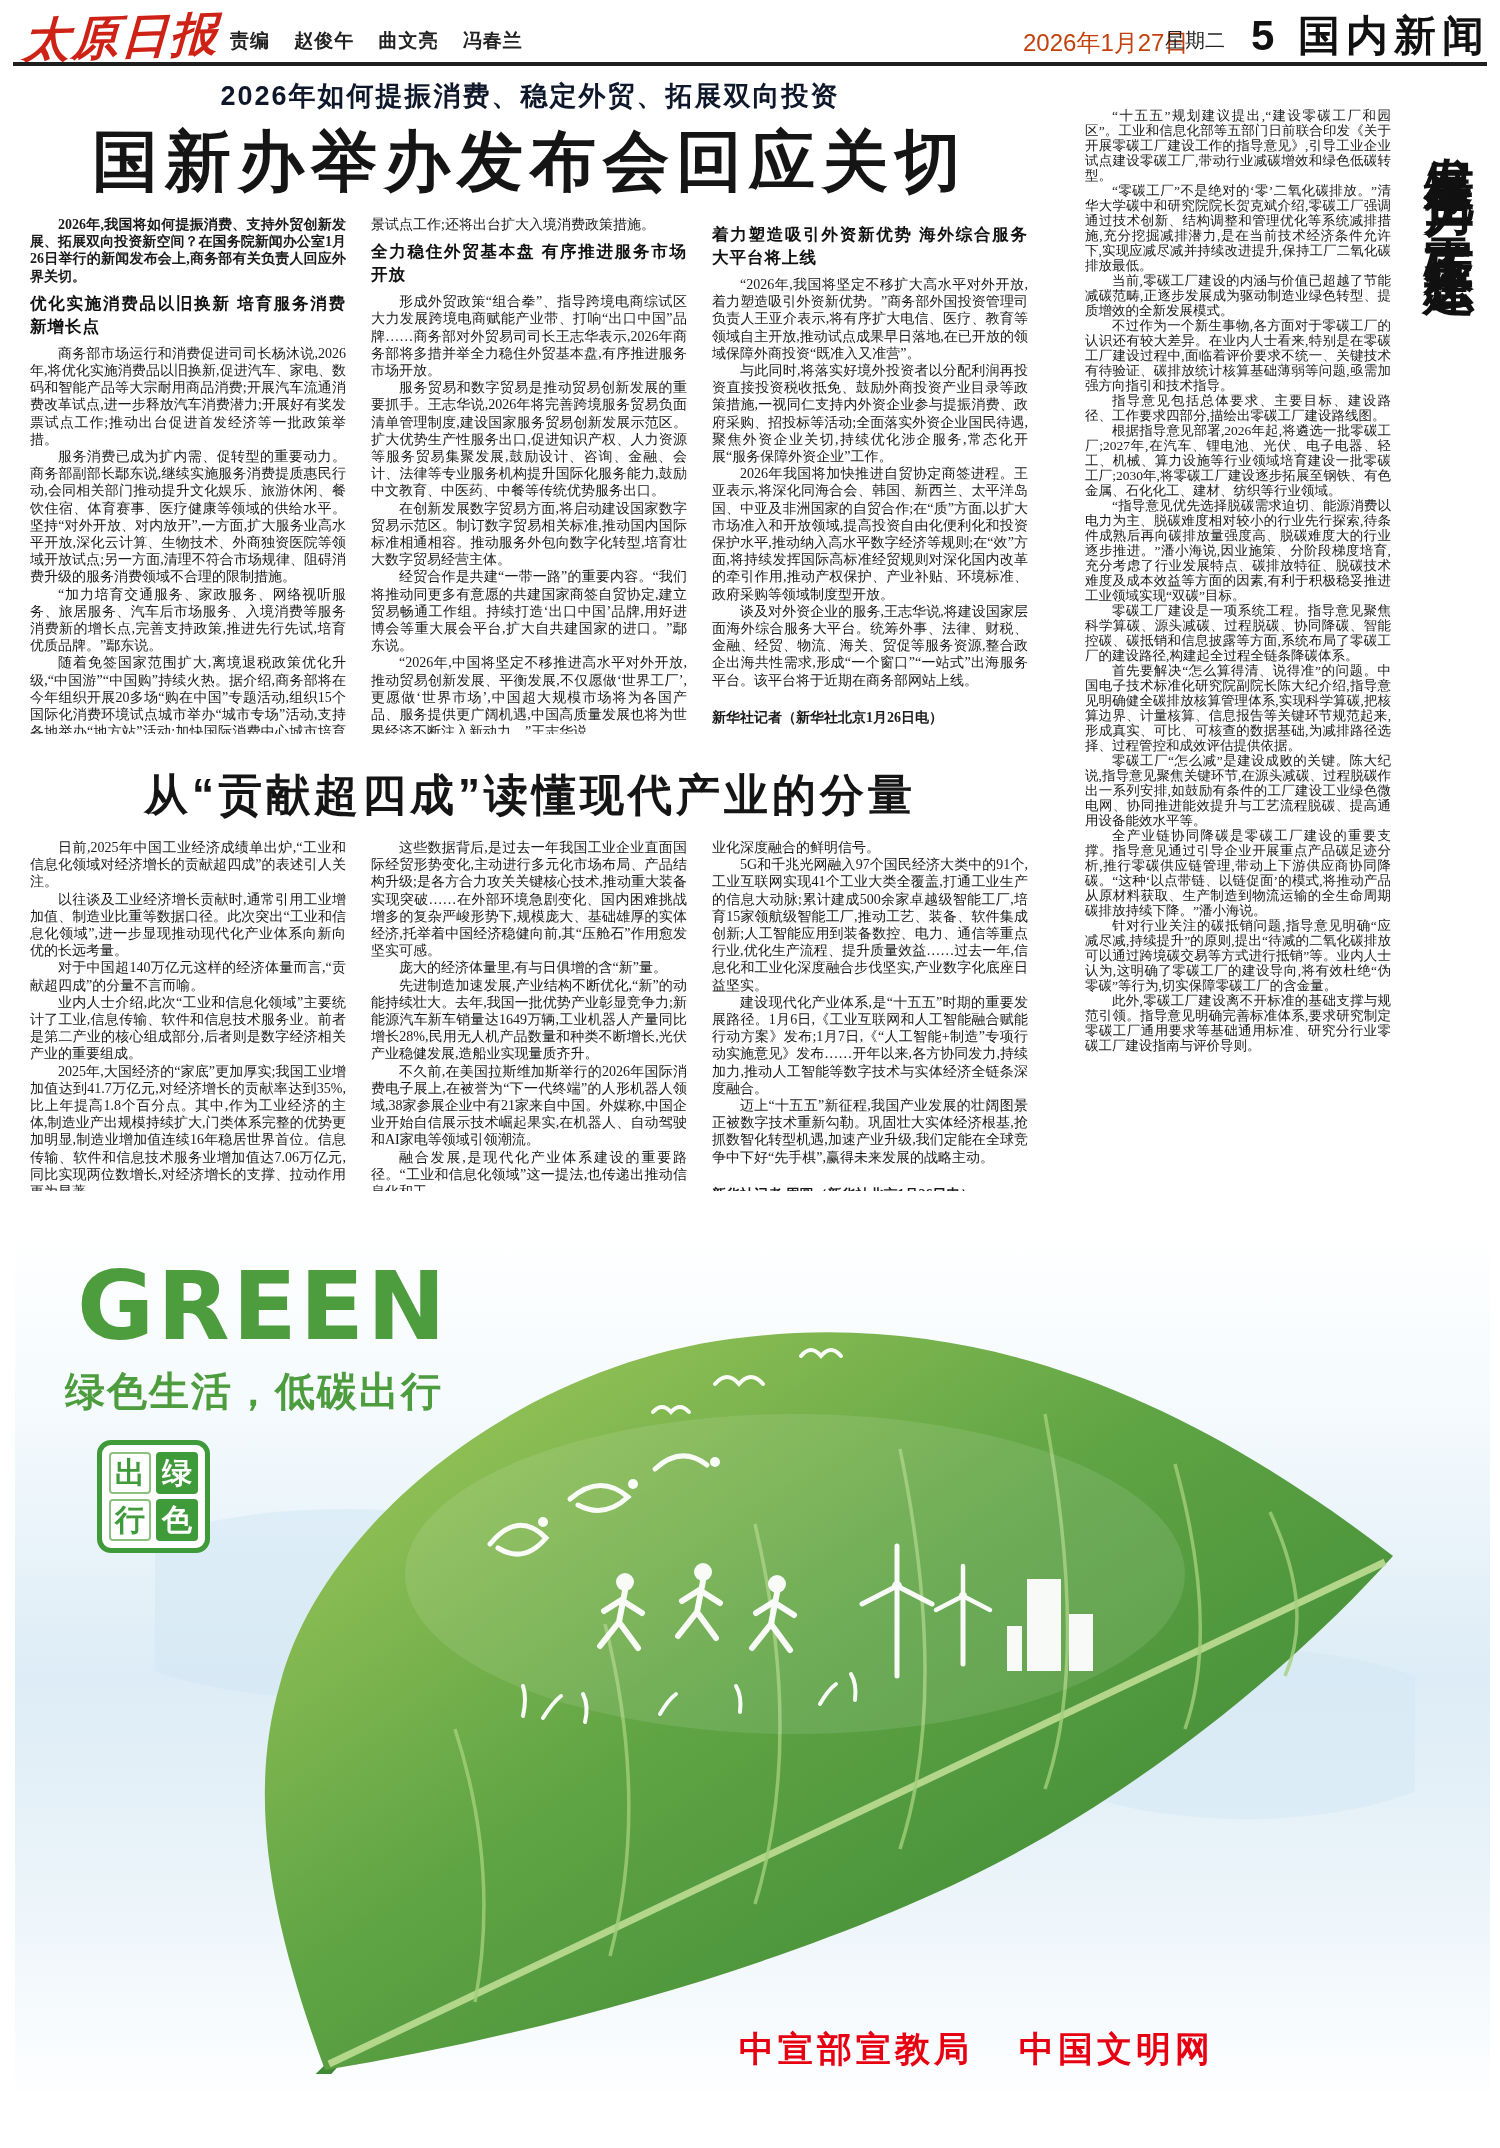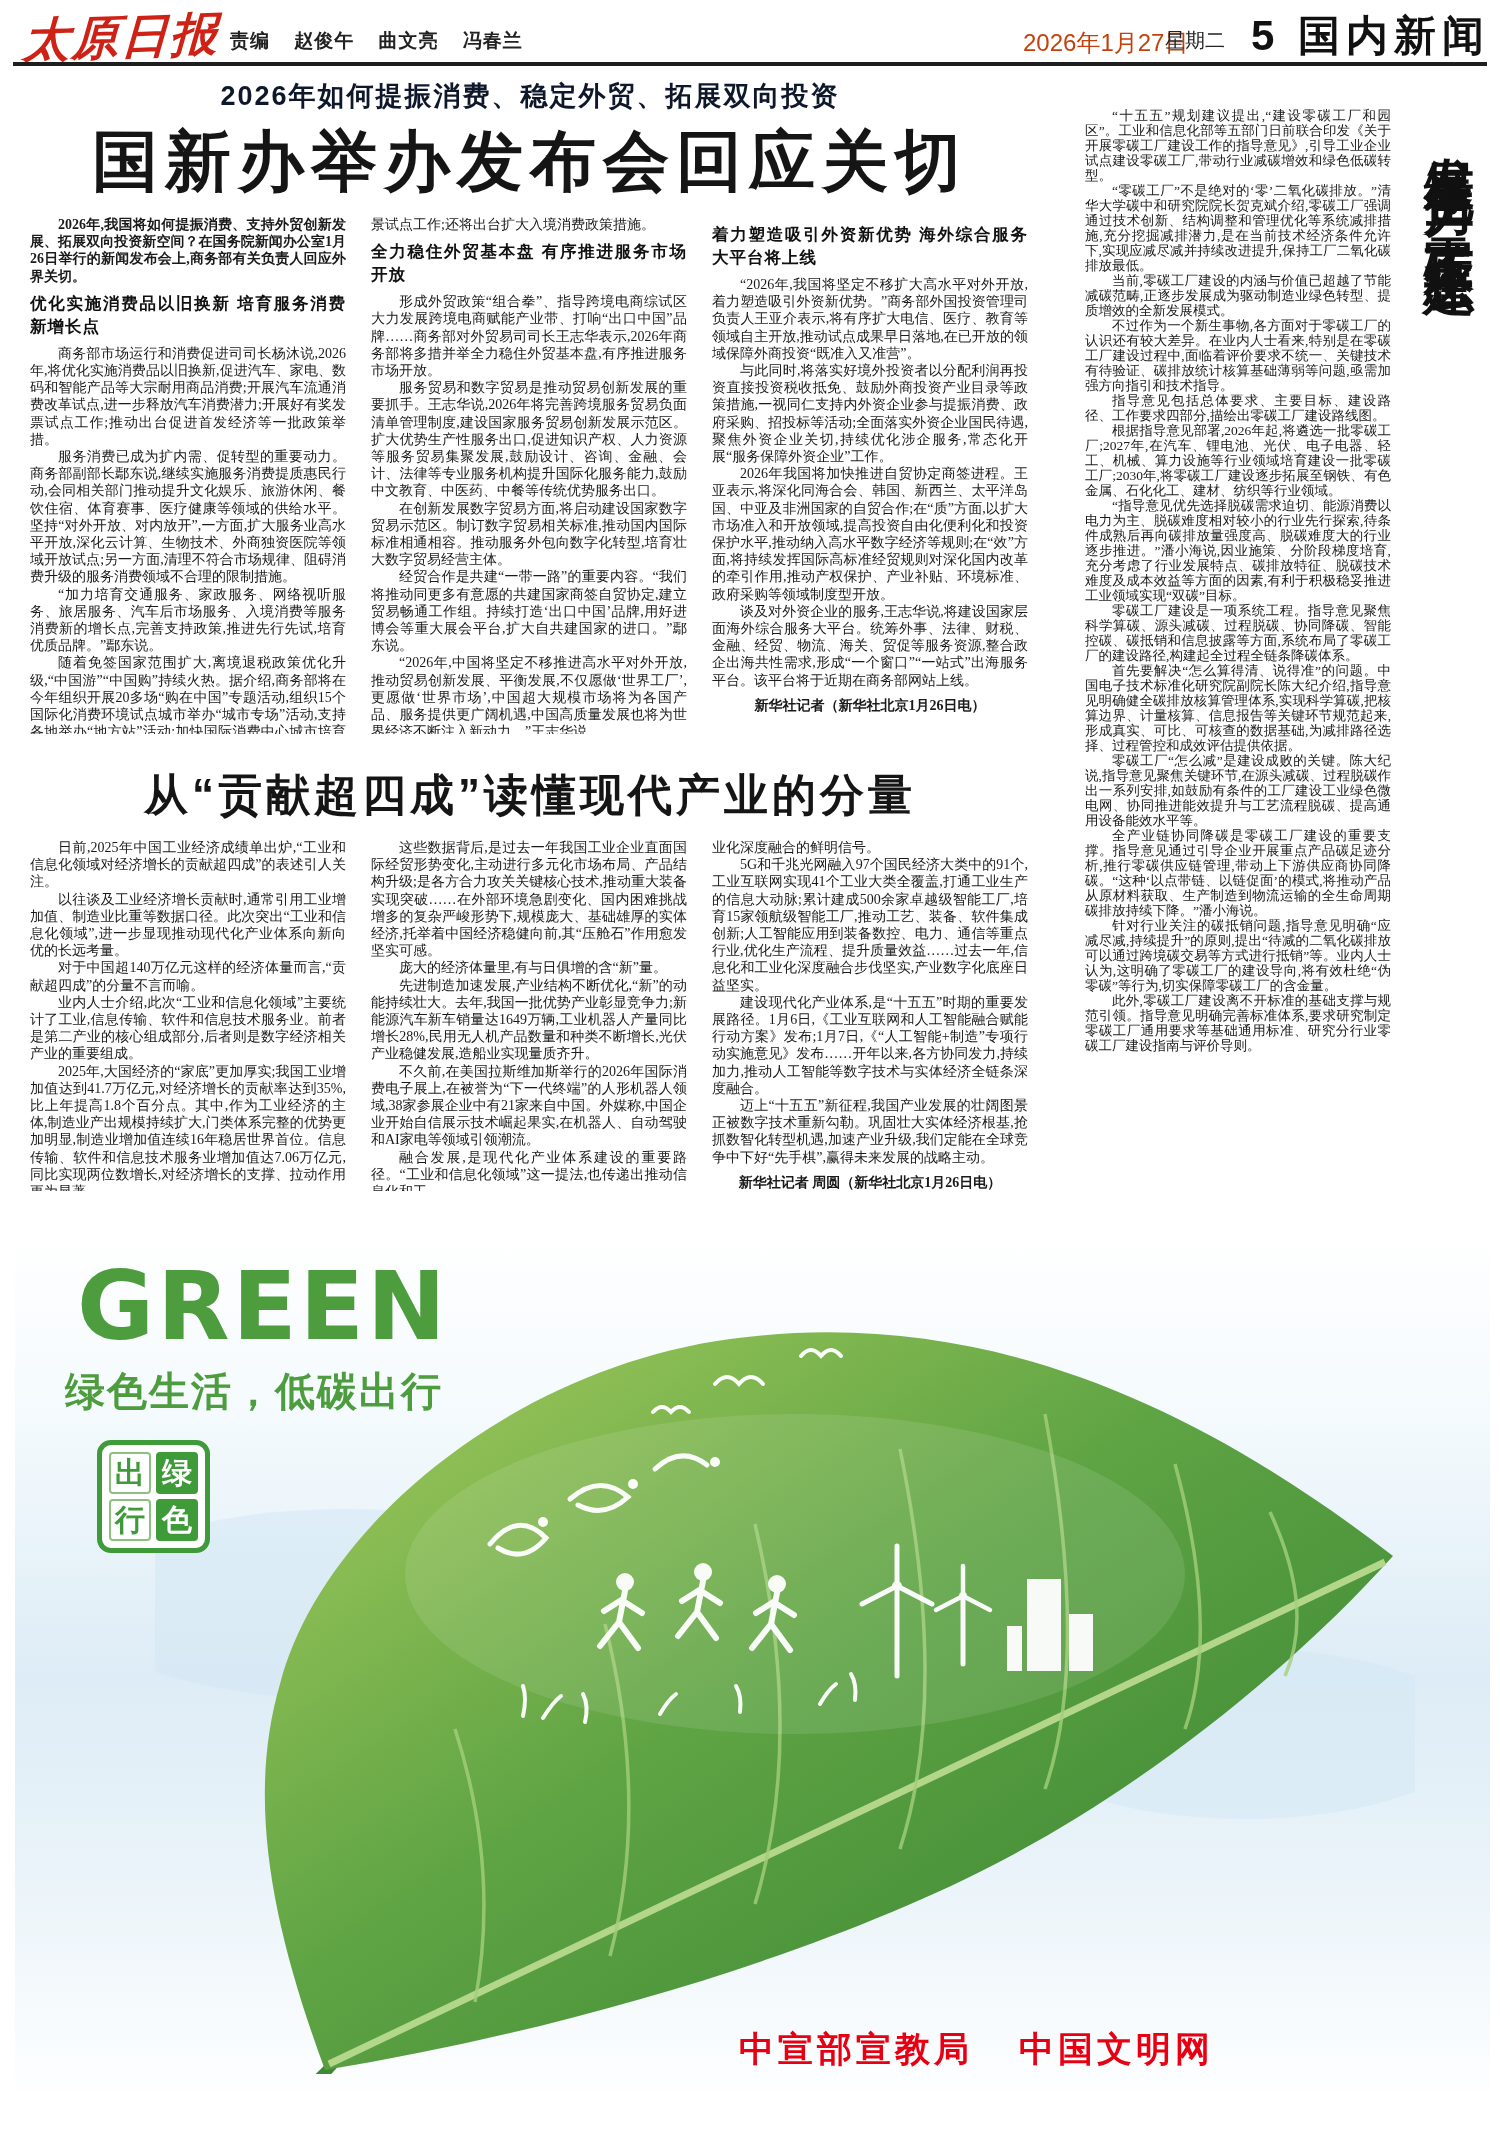--- a/index.html
+++ b/index.html
@@ -28,21 +28,21 @@
              font-family:"Liberation Sans",sans-serif;color:#151515;}
   .cols{display:flex;gap:25px;margin-top:16px;}
   .col{width:316px;overflow:hidden;text-align:justify;font-size:14px;line-height:17.2px;}
   .col-h{height:518px;}
   .col-h2{height:352px;}
   .blk-p{text-indent:2em;margin:0;}
   .blk-cont{text-indent:0;margin:0;}
   .blk-lede{text-indent:2em;margin:0;font-weight:bold;}
   .blk-sub{font-family:"Liberation Sans",sans-serif;font-weight:bold;font-size:16.5px;
            line-height:23px;letter-spacing:1px;margin:7px 0;text-align:justify;color:#111;}
-  .blk-byline{text-align:center;font-weight:bold;margin-top:8px;text-indent:0;}
+  .blk-byline{text-align:left;font-weight:bold;margin-top:20px;text-indent:0;}
   .main-art{position:absolute;left:30px;top:78px;width:1000px;}
   .second-art{position:absolute;left:30px;top:766px;width:1000px;}
   .second-art .cols{margin-top:14px;}
   
   .side-body{position:absolute;left:1085px;top:108px;width:306px;height:1084px;overflow:hidden;
              text-align:justify;font-size:13.5px;line-height:15px;}
   .side-vt{position:absolute;left:1404px;top:118px;width:92px;display:flex;flex-direction:column;
            align-items:center;gap:44px;}
   .vt{writing-mode:vertical-rl;font-family:"Liberation Sans",sans-serif;font-weight:bold;
       font-size:50px;letter-spacing:5px;color:#111;}

